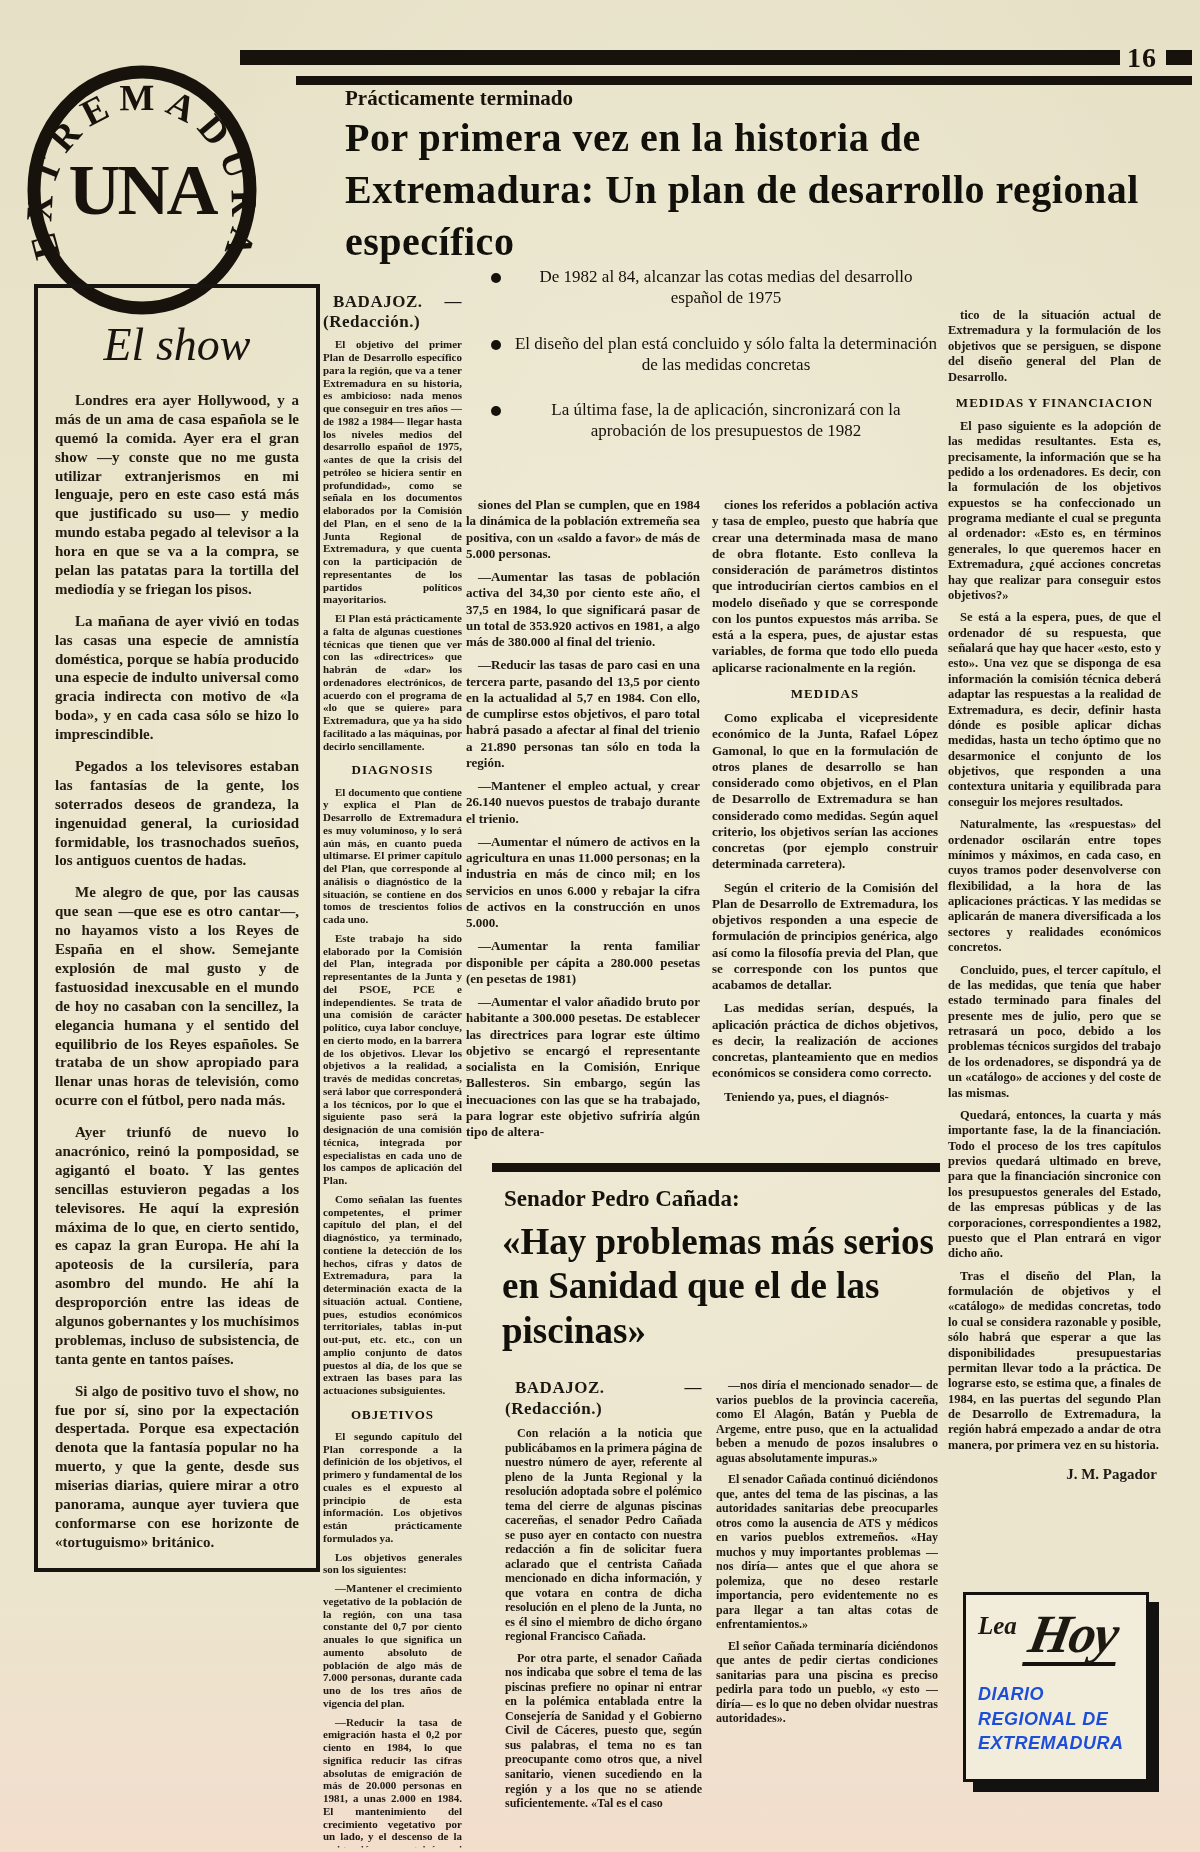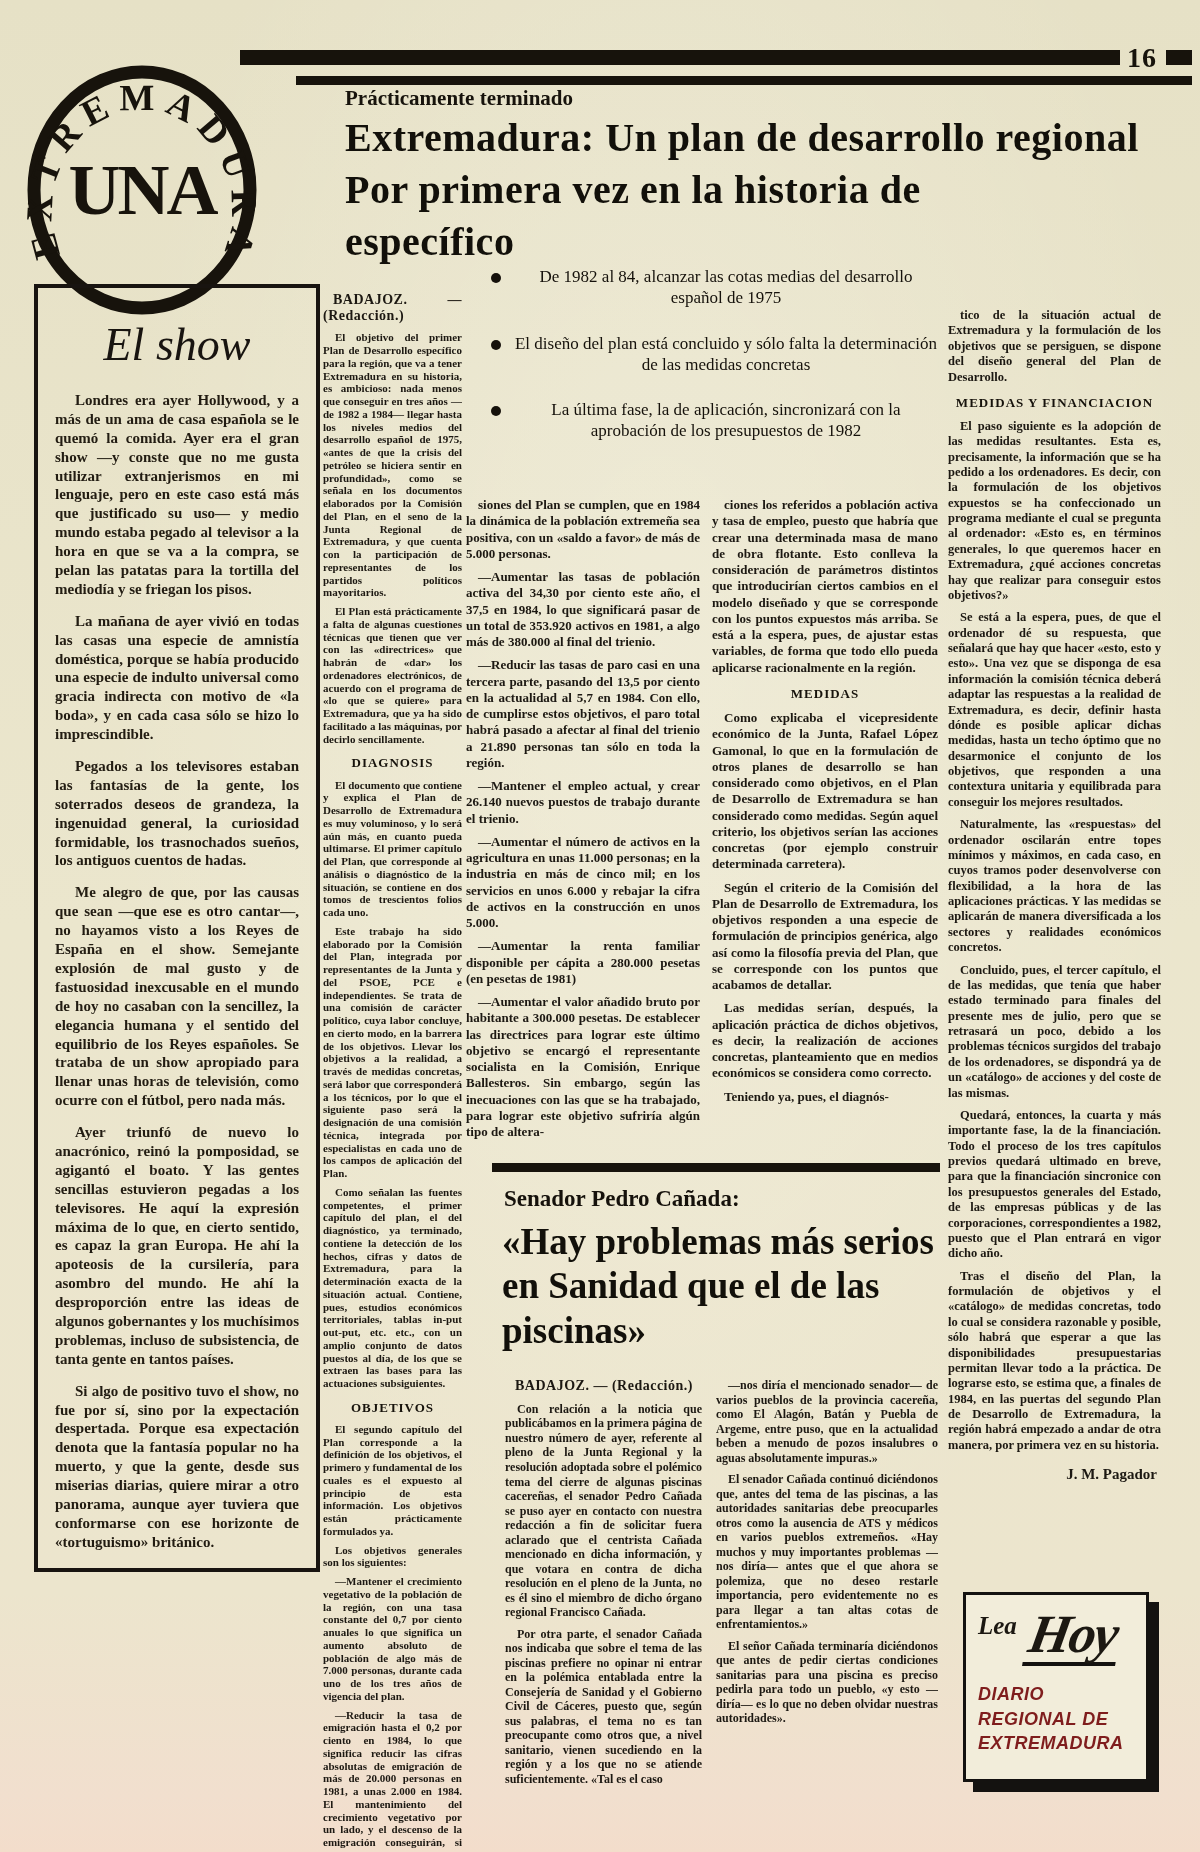--- a/index.html
+++ b/index.html
@@ -36,21 +36,21 @@
     font-weight:bold;font-size:15px;line-height:1.26;text-align:justify;
     text-indent:20px;margin:0 0 13px 0;color:#221c12;
   }
   
   .col{position:absolute;overflow:hidden;text-align:justify;}
   .col p{margin:0 0 6px 0;text-indent:12px;font-weight:bold;}
   .subhead{
     text-align:center;font-size:13px;font-weight:bold;letter-spacing:1px;
     margin:10px 0 8px 0;text-indent:0;color:#17130c;
   }
-  .byline{font-size:14px;font-weight:bold;letter-spacing:0.5px;margin:0 0 7px 0;text-indent:10px;}
+  .byline{font-size:17px;font-weight:bold;letter-spacing:0.5px;margin:0 0 7px 0;text-indent:10px;}
   .col1{left:323px;top:292px;width:139px;height:1556px;font-size:11px;line-height:1.16;}
   .col2{left:466px;top:497px;width:234px;height:656px;font-size:13px;line-height:1.25;}
   .col3{left:712px;top:497px;width:226px;height:656px;font-size:13px;line-height:1.25;}
   .col4{left:948px;top:308px;width:213px;height:1250px;font-size:12.5px;line-height:1.23;}
   .col2 p,.col3 p,.col4 p{margin-bottom:7px;}
   .sig-right{text-align:right;font-weight:bold;font-size:15px;margin-top:12px;padding-right:4px;}
   
   .bullets{position:absolute;left:489px;top:266px;width:450px;margin:0;padding:0;list-style:none;}
   .bullets li{
     position:relative;padding-left:24px;margin:0 0 24px 0;
@@ -76,21 +76,21 @@
     background:#f2edda;border:3px solid #141210;box-shadow:10px 10px 0 #141210;
     padding:14px 12px;box-sizing:border-box;
   }
   .ad-lea{font-style:italic;font-weight:bold;font-size:25px;vertical-align:18px;}
   .ad-hoy{
     display:inline-block;font-style:italic;font-weight:bold;font-size:54px;
     transform:skewX(-10deg);letter-spacing:-2px;border-bottom:4px solid #141210;
     line-height:0.95;padding:0 4px 2px 2px;margin-left:6px;
   }
   .ad-lines{margin-top:16px;font-family:"Liberation Sans",sans-serif;
-    font-style:italic;font-weight:bold;font-size:18px;line-height:1.35;color:#7f1d1d;letter-spacing:0.5px;}
+    font-style:italic;font-weight:bold;font-size:18px;line-height:1.35;color:#1d4ed8;letter-spacing:0.5px;}
   .hl-line{display:block;}
 </style>
 </head>
 <body>
 
 <div class="page">
 
   <div class="bar" style="left:240px;top:50px;width:880px;height:15px;"></div>
   <div class="page-number">16</div>
   <div class="bar" style="left:1166px;top:50px;width:26px;height:15px;"></div>
@@ -102,22 +102,22 @@
       <path id="ringpath" d="M 48,206 A 90,100 0 1 1 204,206" fill="none"></path>
       <text font-family="Liberation Serif, serif" font-size="37" font-weight="bold" fill="#17130c" letter-spacing="9">
         <textPath href="#ringpath" startOffset="6">EXTREMADURA</textPath>
       </text>
       <text x="126" y="160" text-anchor="middle" font-family="Liberation Serif, serif" font-size="72" font-weight="bold" fill="#17130c" letter-spacing="-3">UNA</text>
     </svg>
   </div>
 
   <div class="kicker">Prácticamente terminado</div>
   <div class="headline">
+      <div class="hl-line">Por primera vez en la historia de</div>
       <div class="hl-line">Extremadura: Un plan de desarrollo regional</div>
-      <div class="hl-line">Por primera vez en la historia de</div>
       <div class="hl-line">específico</div>
     </div>
 
   <div class="elshow">
     <h2 class="elshow-title">El show</h2>
     <div class="elshow-body">
         <p>Londres era ayer Hollywood, y a más de un ama de casa española se le quemó la comida. Ayer era el gran show —y conste que no me gusta utilizar extranjerismos en mi lenguaje, pero en este caso está más que justificado su uso— y medio mundo estaba pegado al televisor a la hora en que se va a la compra, se pelan las patatas para la tortilla del mediodía y se friegan los pisos.</p>
         <p>La mañana de ayer vivió en todas las casas una especie de amnistía doméstica, porque se había producido una especie de indulto universal como gracia indirecta con motivo de «la boda», y en cada casa sólo se hizo lo imprescindible.</p>
         <p>Pegados a los televisores estaban las fantasías de la gente, los soterrados deseos de grandeza, la ingenuidad general, la curiosidad formidable, los trasnochados sueños, los antiguos cuentos de hadas.</p>
         <p>Me alegro de que, por las causas que sean —que ese es otro cantar—, no hayamos visto a los Reyes de España en el show. Semejante explosión de mal gusto y de fastuosidad inexcusable en el mundo de hoy no casaban con la sencillez, la elegancia humana y el sentido del equilibrio de los Reyes españoles. Se trataba de un show apropiado para llenar unas horas de televisión, como ocurre con el fútbol, pero nada más.</p>

